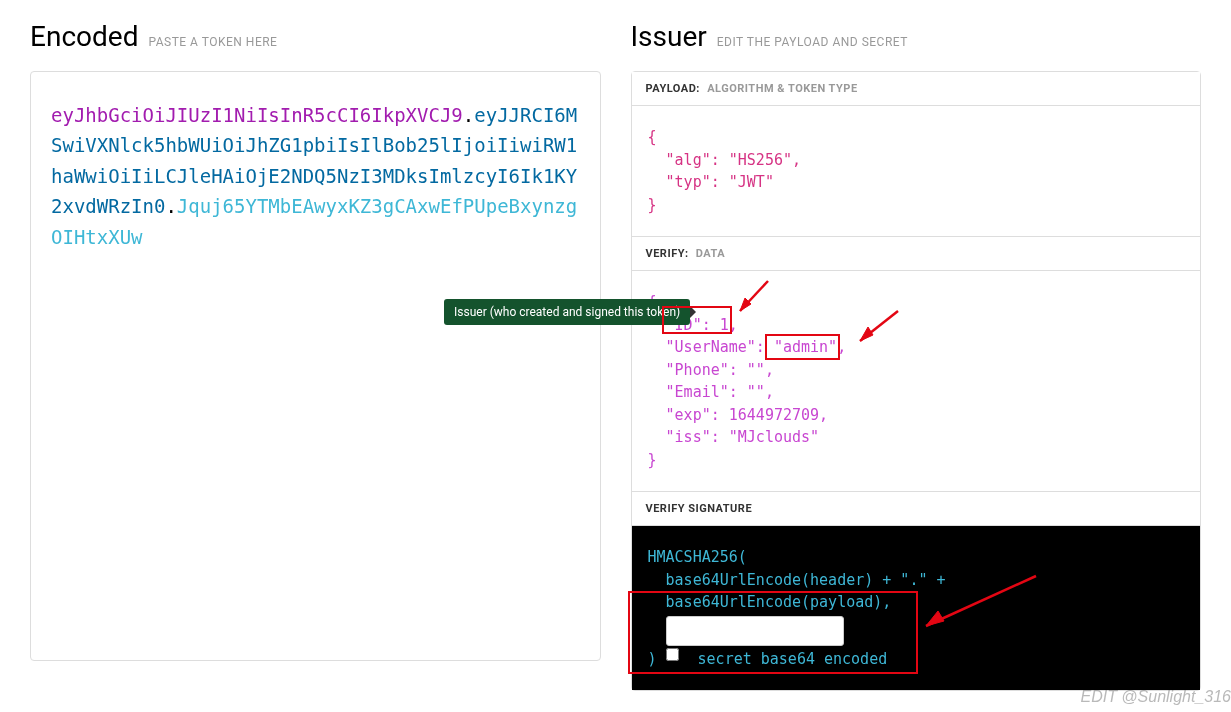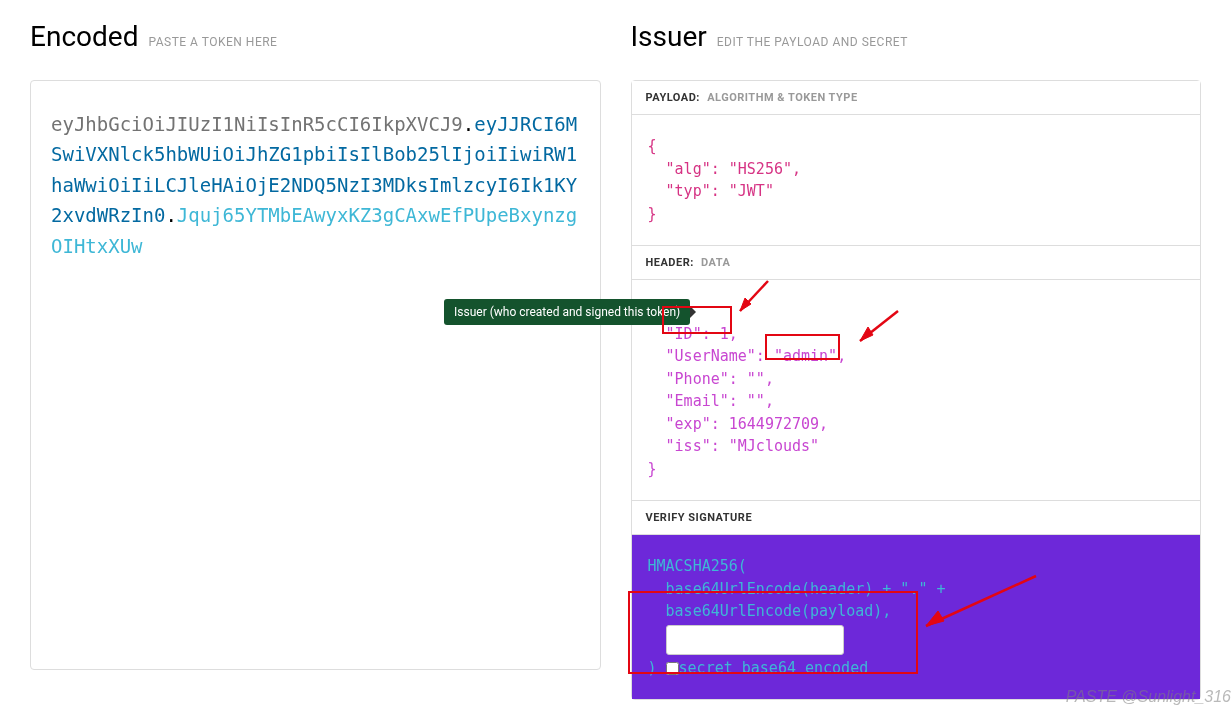--- a/index.html
+++ b/index.html
@@ -8,42 +8,42 @@
       background: #fff;
       padding: 20px 30px;
       position: relative;
     }
     .container { display: flex; gap: 30px; }
     .column { flex: 1; }
     .section-title {
       font-size: 28px;
       font-weight: 400;
       color: #000;
-      margin-bottom: 27px;
+      margin-bottom: 18px;
       display: flex;
       align-items: baseline;
       gap: 10px;
     }
     .section-subtitle {
       font-size: 12px;
       font-weight: 400;
       color: #999;
       letter-spacing: 0.5px;
     }
     .encoded-box {
       border: 1px solid #ddd;
       border-radius: 4px;
       padding: 28px 20px;
       font-family: "Consolas", "Monaco", monospace;
       font-size: 19px;
       line-height: 1.6;
       word-break: break-all;
       min-height: 590px;
     }
-    .token-header { color: #737373; }
+    .token-header { color: #a21caf; }
     .token-payload { color: #0369a1; }
     .token-signature { color: #3eb7d6; }
     .token-dot { color: #000; }
     .decoded-box {
       border: 1px solid #ddd;
       border-radius: 4px;
     }
     .section-header {
       background: #fff;
       padding: 10px 14px;
@@ -63,36 +63,35 @@
       padding: 20px 16px;
       font-family: "Consolas", "Monaco", monospace;
       font-size: 15px;
       line-height: 1.5;
       white-space: pre;
       position: relative;
     }
     .code-header { color: #d63384; }
     .code-payload { color: #c846d1; }
     .code-signature { color: #3eb7d6; }
-    .signature-block { background: #6d28d9; }
+    .signature-block { background: #000000; }
     .secret-input {
       border: 1px solid #ccc;
       border-radius: 3px;
       background: #fff;
       padding: 6px 8px;
       font-family: "Consolas", "Monaco", monospace;
       font-size: 15px;
       width: 178px;
       height: 30px;
       margin: 2px 0;
     }
     .checkbox-wrap {
       display: inline-flex;
-      align-items: center;
-      gap: 0;
+      gap: 19px;
       vertical-align: middle;
     }
     .checkbox-wrap input { width: 13px; height: 13px; }
     .tooltip {
       position: absolute;
       left: 444px;
       top: 299px;
       background: #14532d;
       color: #fff;
       font-size: 12px;
@@ -153,21 +152,21 @@
       <div class="section-header">
         <span>PAYLOAD:</span>
         <span class="sub">ALGORITHM &amp; TOKEN TYPE</span>
       </div>
       <div class="code-block code-header">{
   "alg": "HS256",
   "typ": "JWT"
 }</div>
 
       <div class="section-header">
-        <span>HEADER:</span>
+        <span>VERIFY:</span>
         <span class="sub">DATA</span>
       </div>
       <div class="code-block code-payload"><span>{</span>
   <span id="id-span">"ID": 1,</span>
   <span id="un-key">"UserName":</span><span id="un-val"> "admin",</span>
 <span>  "Phone": "",</span>
 <span>  "Email": "",</span>
 <span>  "exp": 1644972709,</span>
 <span>  "iss": "MJclouds"</span>
 <span>}</span></div>
@@ -196,13 +195,13 @@
 </svg>
 <svg class="arrow" id="arrow2" width="60" height="60" style="position: absolute; left: 848.188px; top: 303px;">
   <line x1="50" y1="8" x2="12" y2="38" stroke-width="2.5"></line>
   <polygon points="12,38 25,32 20,24"></polygon>
 </svg>
 <svg class="arrow" id="arrow3" width="130" height="70" style="position: absolute; left: 915.562px; top: 570.5px;">
   <line x1="120" y1="5" x2="10" y2="55" stroke-width="2.5"></line>
   <polygon points="10,55 28,50 22,40"></polygon>
 </svg>
 
-<div class="watermark">PASTE @Sunlight_316</div>
+<div class="watermark">EDIT @Sunlight_316</div>
 
 </body></html>

